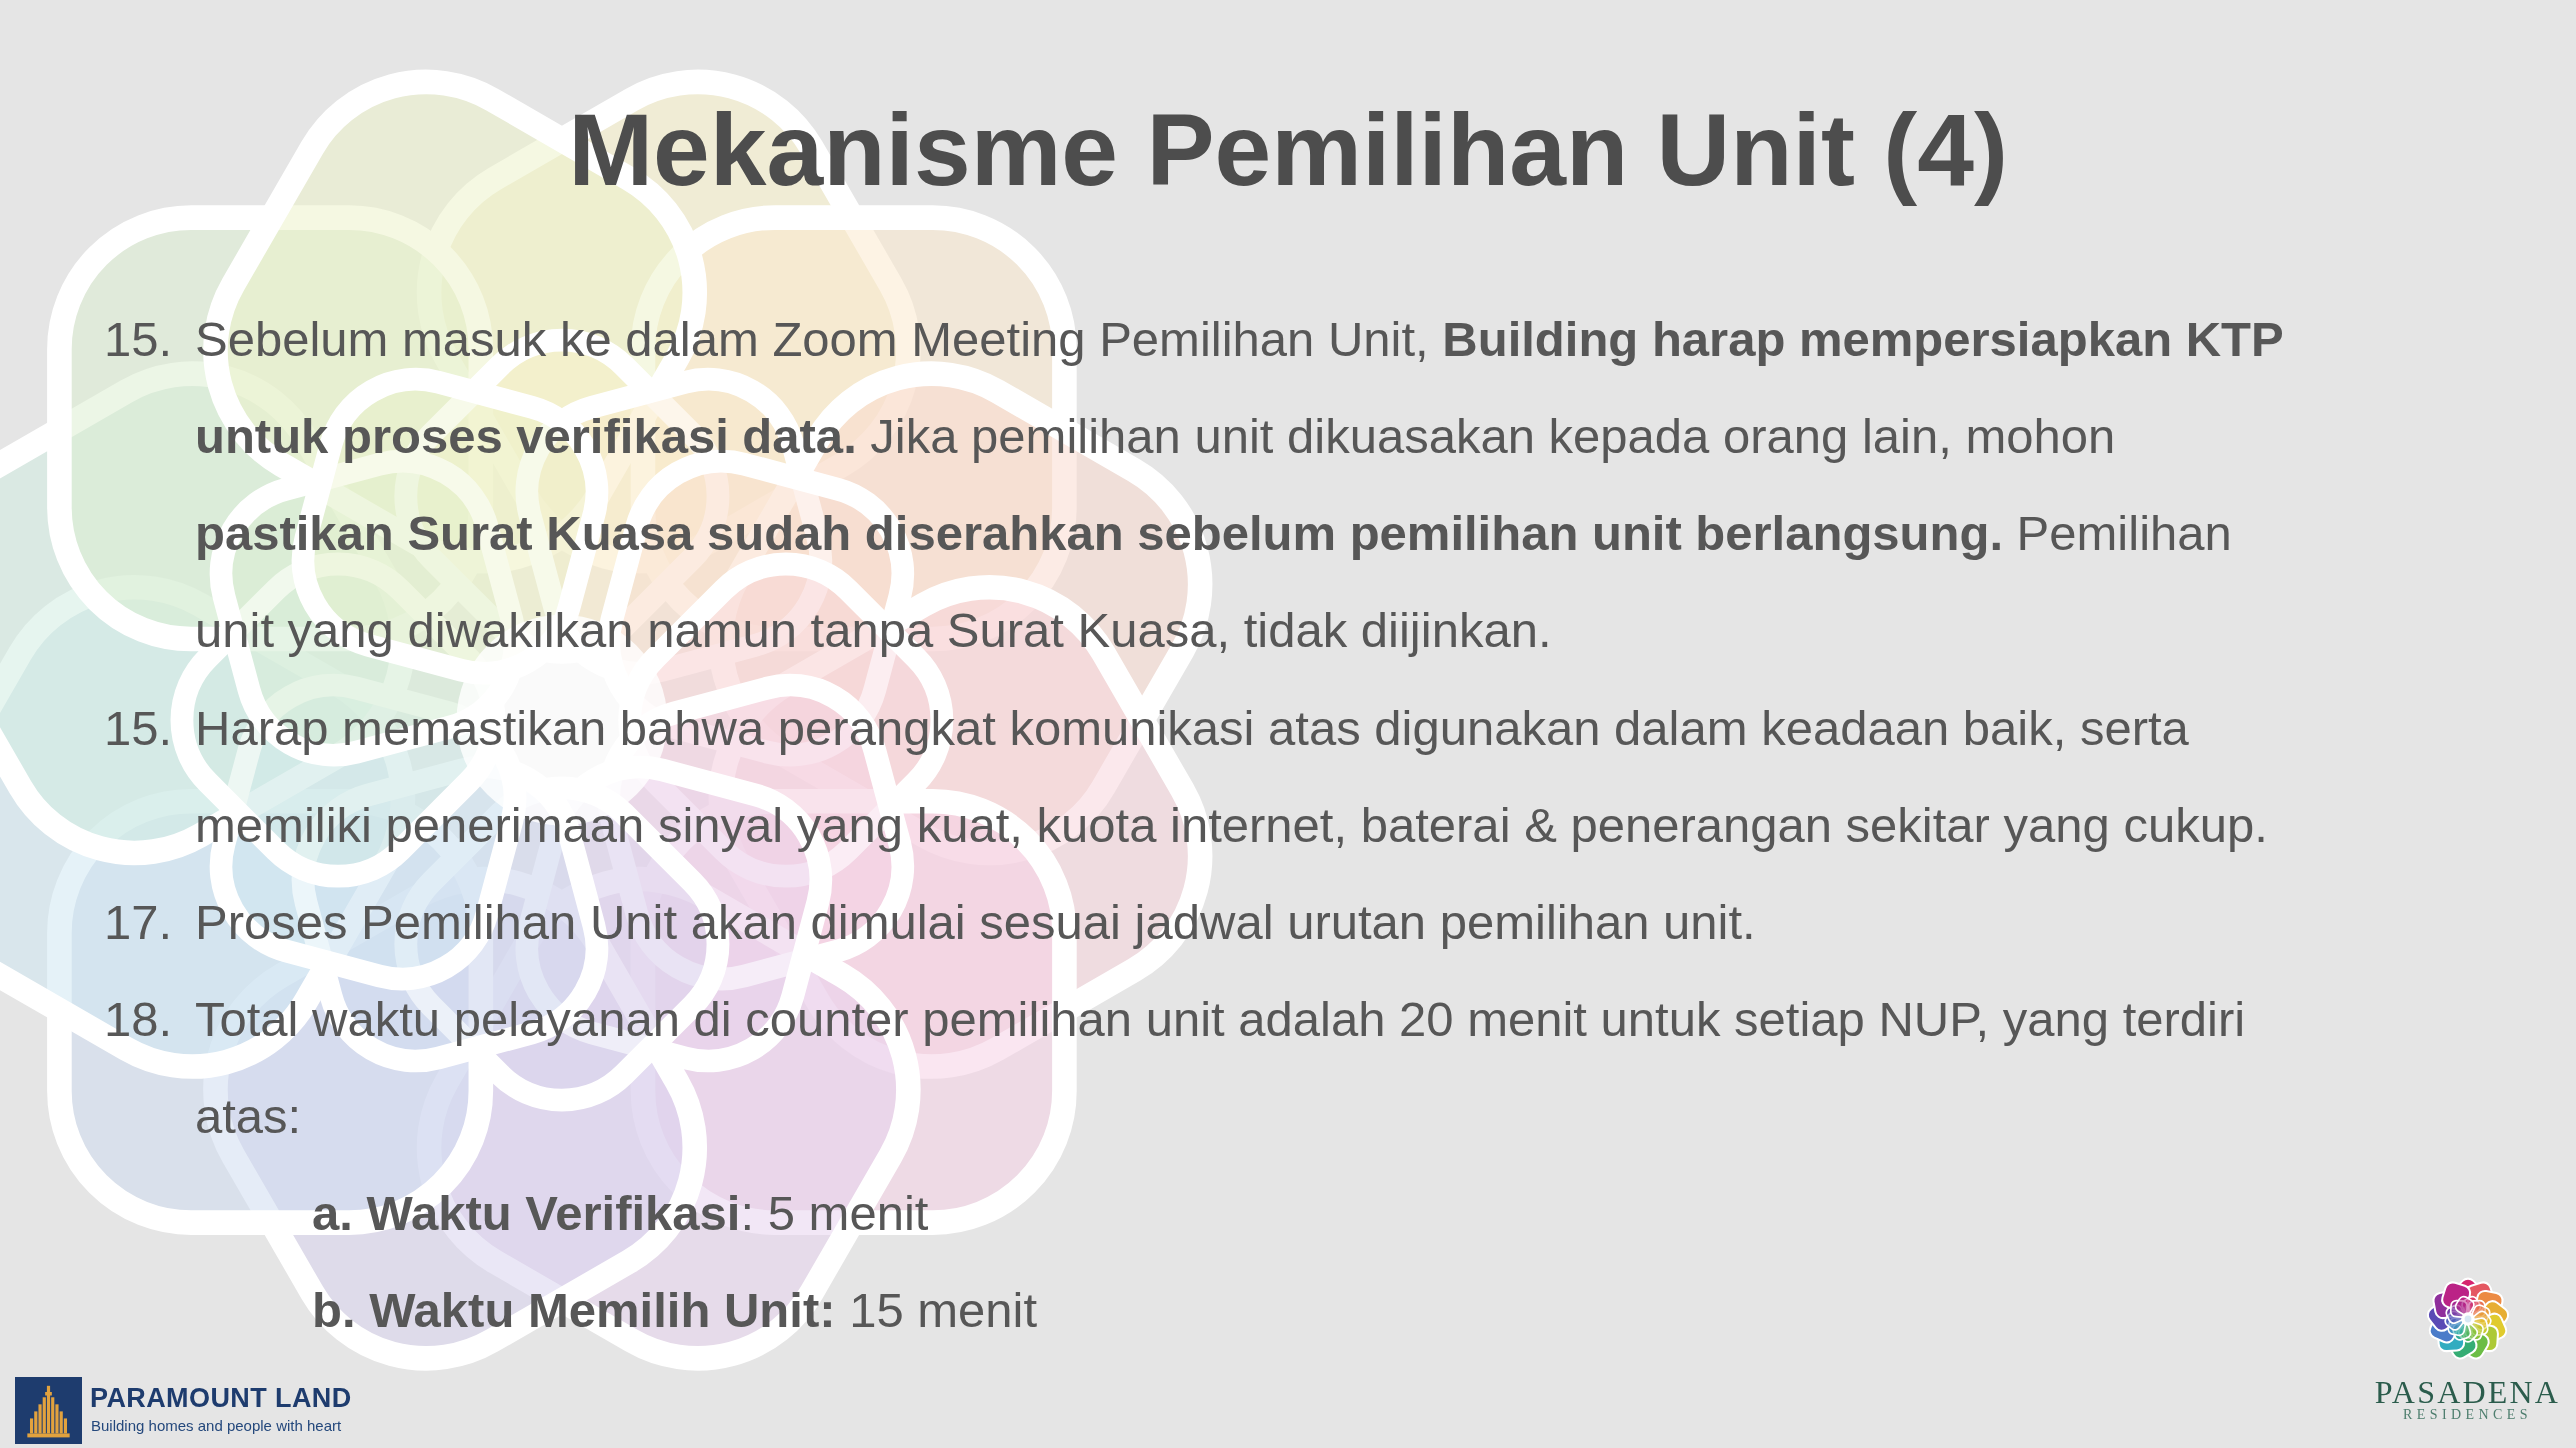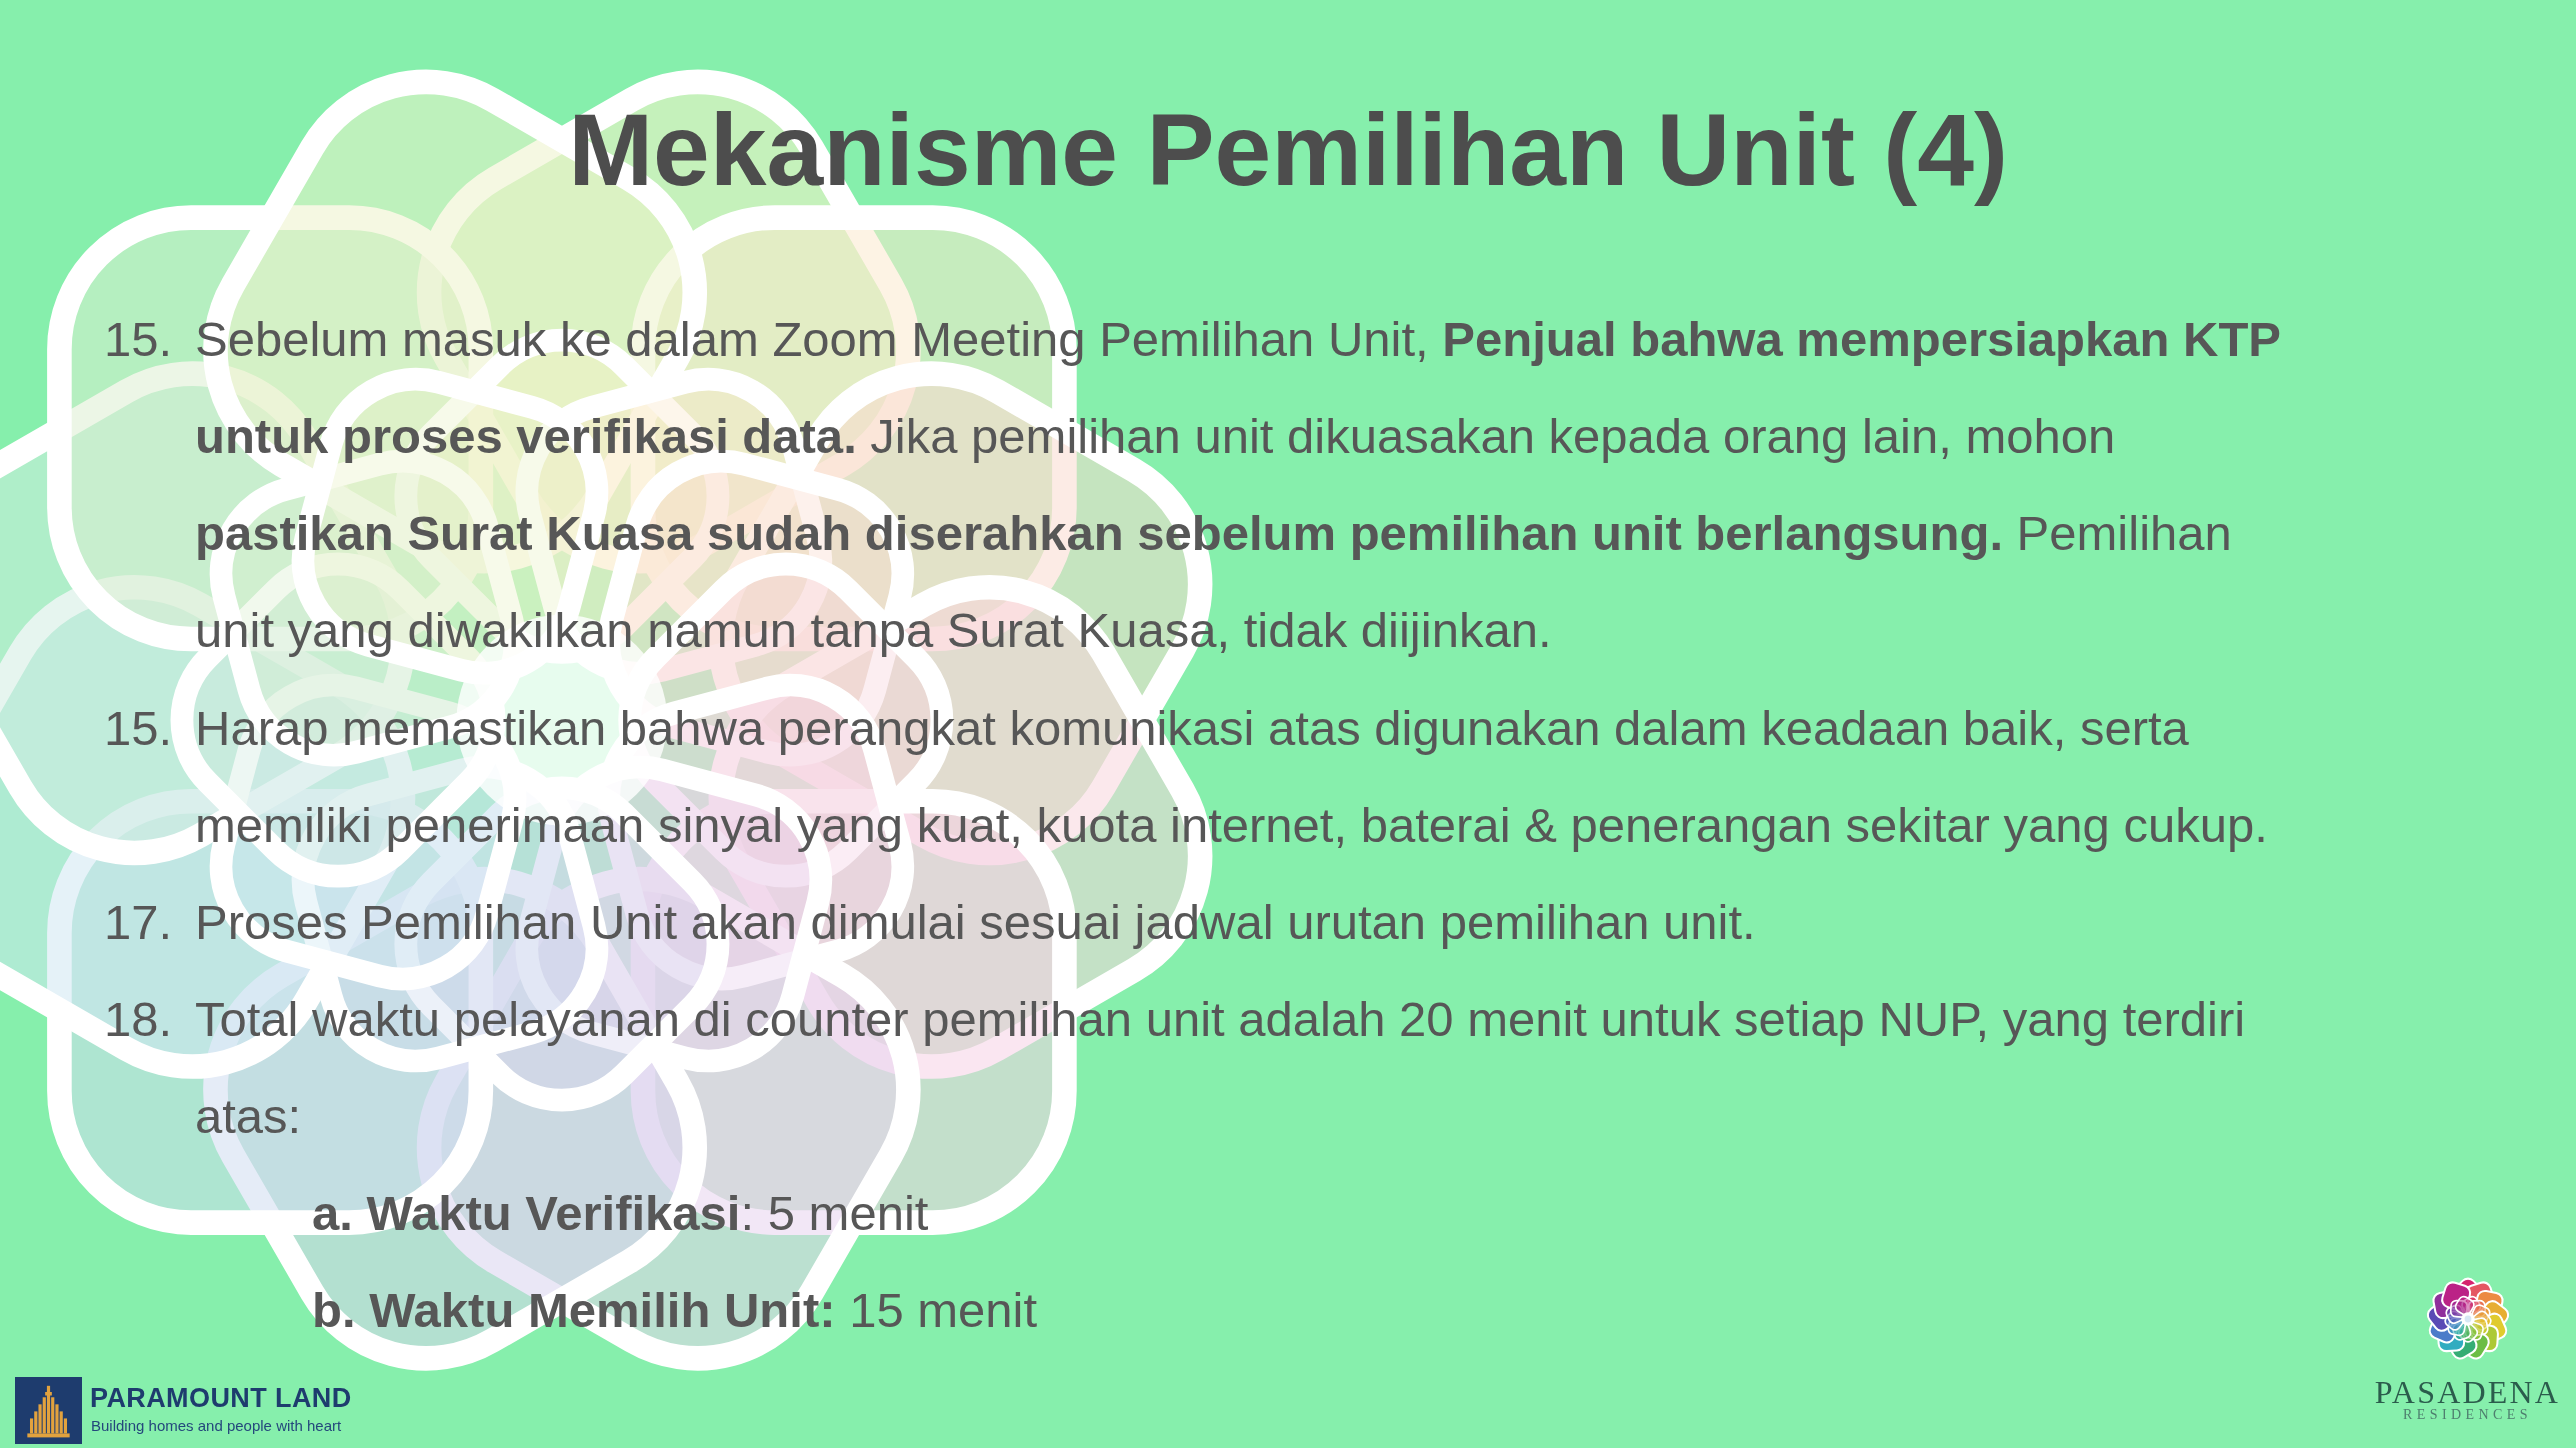--- a/index.html
+++ b/index.html
@@ -1,20 +1,20 @@
 <!DOCTYPE html>
 <html style="font-size:14px"><head>
 <meta charset="utf-8">
 <style>
   html,body{margin:0;padding:0;background:#ffffff;}
   .slide{
     position:relative;
     width:2576px;height:1449px;
     overflow:hidden;
-    background:#86efac;
+    background:#e5e5e5;
     font-family:"Liberation Sans",sans-serif;
   }
   
   #watermark{position:absolute;left:0;top:0;width:2576px;height:1449px;pointer-events:none;}
   
   .title{
     position:absolute;left:0;top:98px;width:100%;
     text-align:center;font-weight:bold;font-size:102px;line-height:105px;
     letter-spacing:0px;white-space:nowrap;
   }
@@ -115,21 +115,21 @@
         <rect x="-155" y="-155" width="310" height="310" rx="100" transform="translate(0,-255) rotate(45)" fill="#ecf3cb" fill-opacity="0.4" stroke="#ffffff" stroke-width="26"></rect>
       </g>
       <circle cx="640" cy="820" r="120" fill="#ffffff" fill-opacity="0.8"></circle>
     </svg>
 
   <div class="title" style="color: rgb(77, 77, 77);">Mekanisme Pemilihan Unit (4)</div>
 
   <div id="body-lines">
       <div class="line item" style="top: 313px; color: rgb(87, 87, 87);">
         <span class="num">15.</span>
-        <span class="txt"><span>Sebelum masuk ke dalam Zoom Meeting Pemilihan Unit, </span><span class="b">Penjual bahwa mempersiapkan KTP</span></span>
+        <span class="txt"><span>Sebelum masuk ke dalam Zoom Meeting Pemilihan Unit, </span><span class="b">Building harap mempersiapkan KTP</span></span>
       </div>
       <div class="line cont" style="top: 410px; color: rgb(87, 87, 87);">
         <span class="txt"><span class="b">untuk proses verifikasi data.</span><span> Jika pemilihan unit dikuasakan kepada orang lain, mohon</span></span>
       </div>
       <div class="line cont" style="top: 507px; color: rgb(87, 87, 87);">
         <span class="txt"><span class="b">pastikan Surat Kuasa sudah diserahkan sebelum pemilihan unit berlangsung.</span><span> Pemilihan</span></span>
       </div>
       <div class="line cont" style="top: 604px; color: rgb(87, 87, 87);">
         <span class="txt"><span>unit yang diwakilkan namun tanpa Surat Kuasa, tidak diijinkan.</span></span>
       </div>

